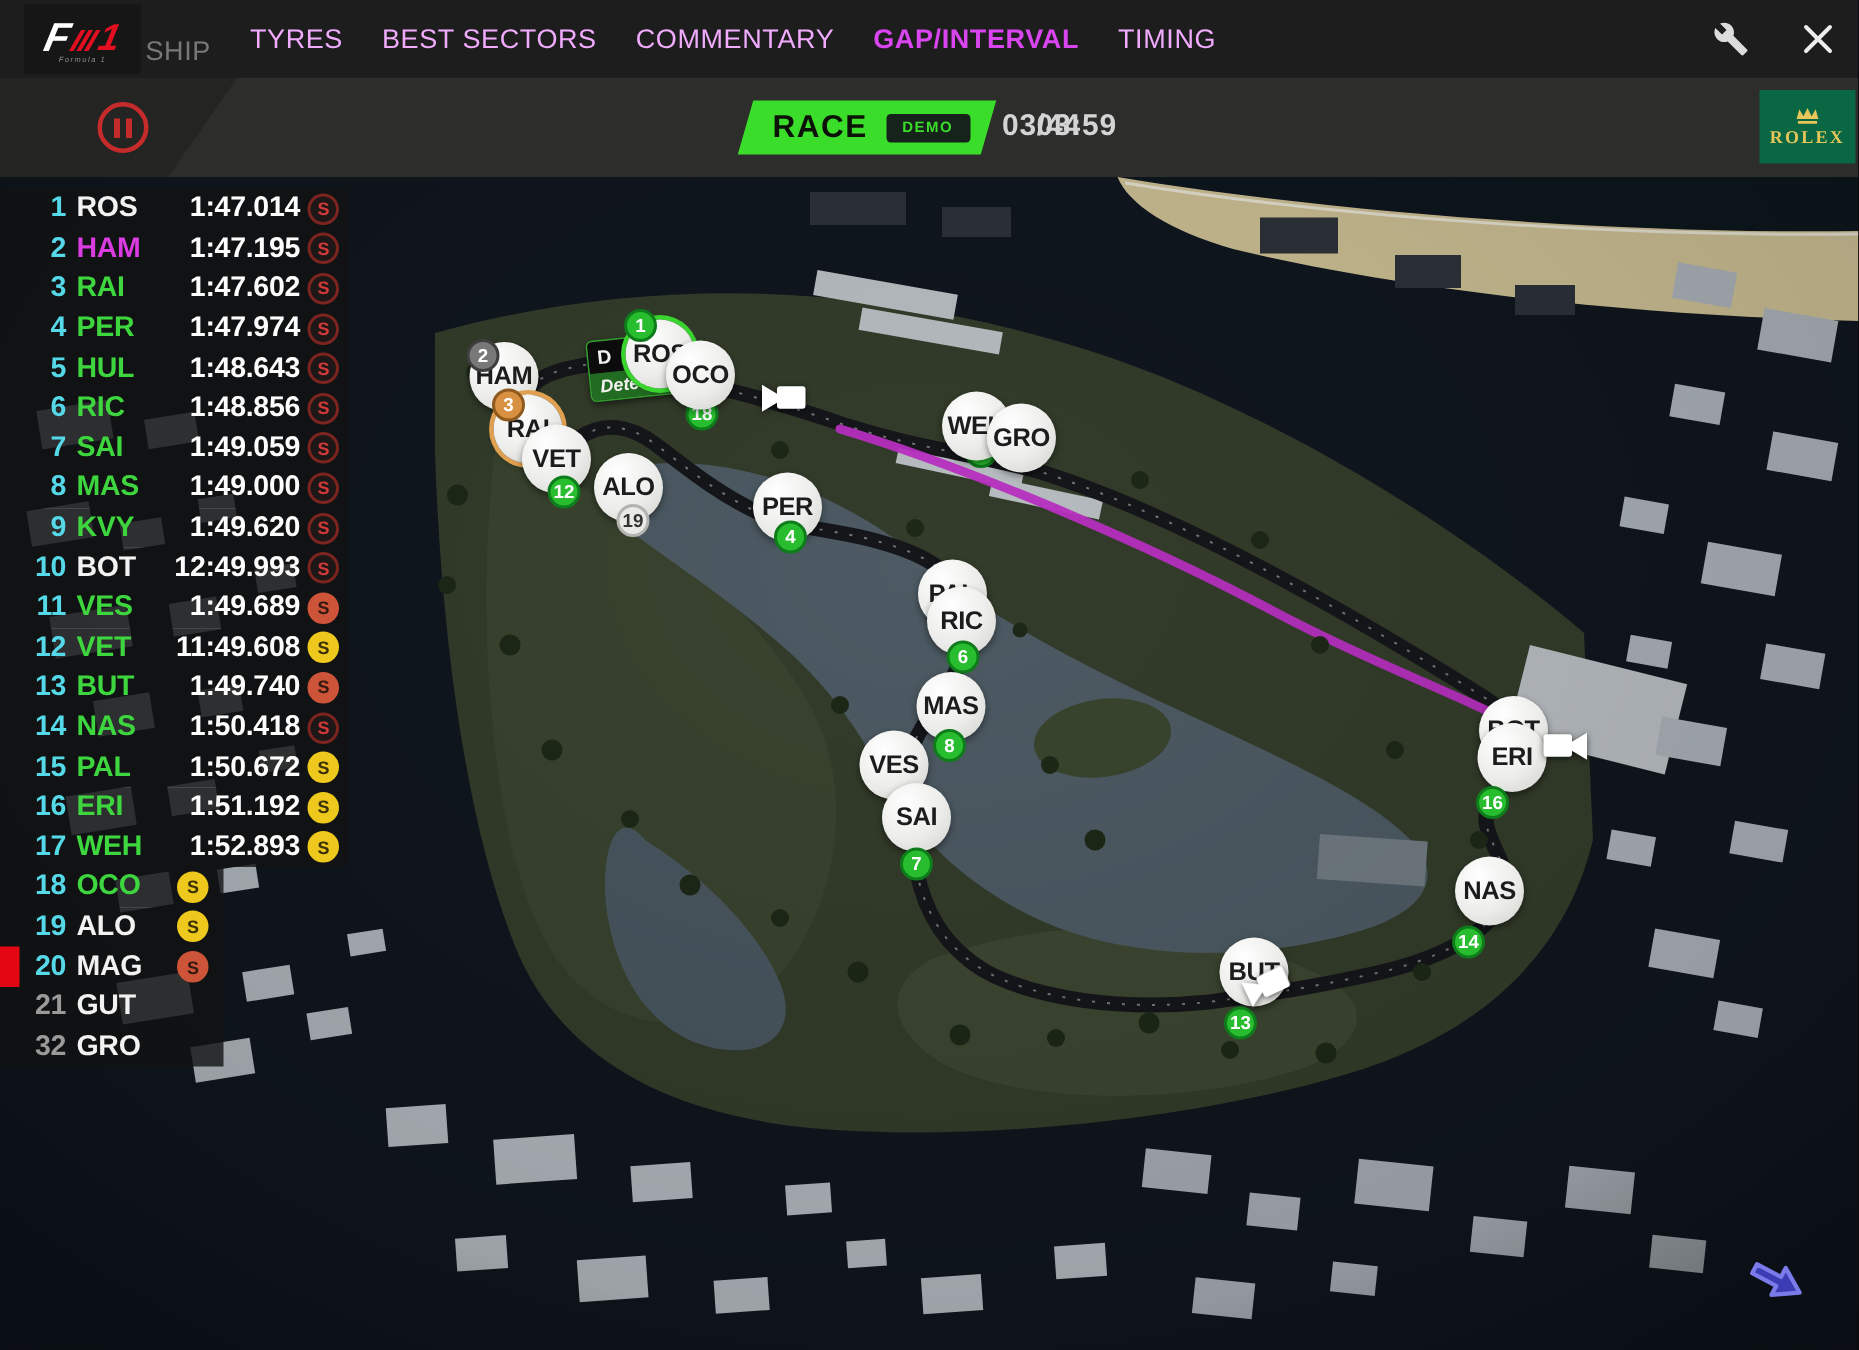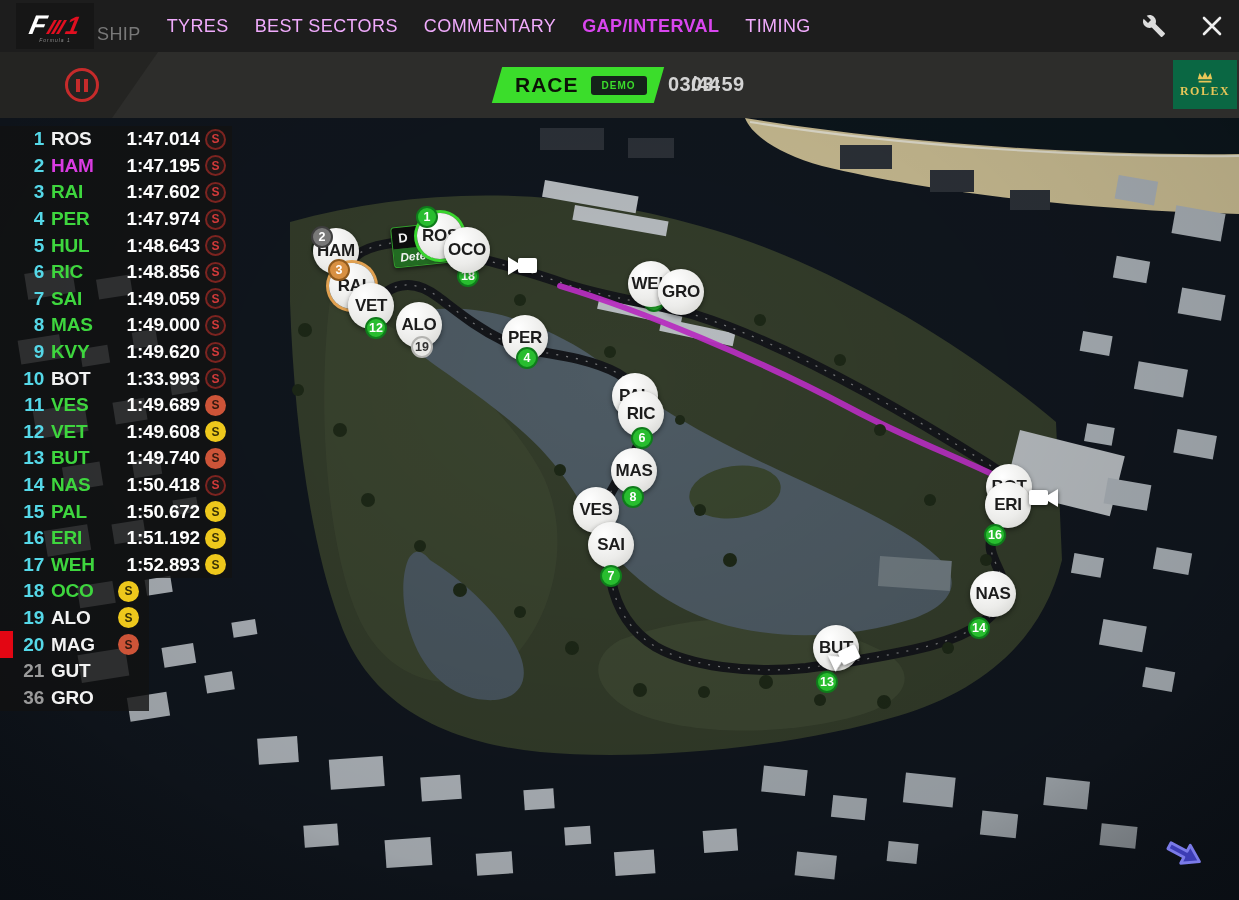--- a/index.html
+++ b/index.html
@@ -359,33 +359,33 @@
       </div>
       <div class="lb-row">
         <span class="lb-pos">9</span>
         <span class="lb-code c-green">KVY</span>
         <span class="lb-time">1:49.620</span>
         <span class="tyre t-worn">S</span>
       </div>
       <div class="lb-row">
         <span class="lb-pos">10</span>
         <span class="lb-code c-white">BOT</span>
-        <span class="lb-time">1:33.993</span>
+        <span class="lb-time">12:49.993</span>
         <span class="tyre t-worn">S</span>
       </div>
       <div class="lb-row">
         <span class="lb-pos">11</span>
         <span class="lb-code c-green">VES</span>
         <span class="lb-time">1:49.689</span>
         <span class="tyre t-red">S</span>
       </div>
       <div class="lb-row">
         <span class="lb-pos">12</span>
         <span class="lb-code c-green">VET</span>
-        <span class="lb-time">1:49.608</span>
+        <span class="lb-time">11:49.608</span>
         <span class="tyre t-yellow">S</span>
       </div>
       <div class="lb-row">
         <span class="lb-pos">13</span>
         <span class="lb-code c-green">BUT</span>
         <span class="lb-time">1:49.740</span>
         <span class="tyre t-red">S</span>
       </div>
       <div class="lb-row">
         <span class="lb-pos">14</span>
@@ -425,21 +425,21 @@
         <span class="flag-marker"></span>
         <span class="lb-pos">20</span>
         <span class="lb-code c-white">MAG</span>
         <span class="tyre t-red">S</span>
       </div>
       <div class="lb-row short">
         <span class="lb-pos dim">21</span>
         <span class="lb-code c-white">GUT</span>
       </div>
       <div class="lb-row short">
-        <span class="lb-pos dim">36</span>
+        <span class="lb-pos dim">32</span>
         <span class="lb-code c-white">GRO</span>
       </div>
     </aside>
 
   <header class="topnav">
     <div class="logo">
       <div class="f1row">
         <span class="f1-f">F</span>
         <span class="f1-stripes">
             <i></i>

